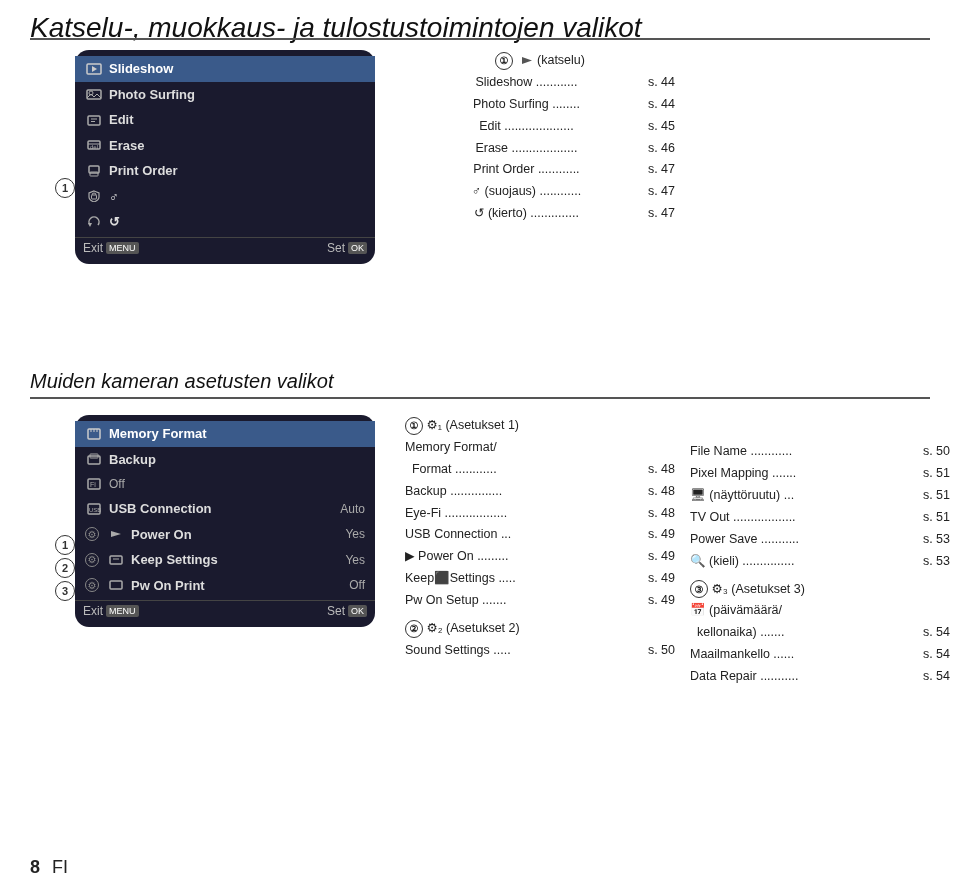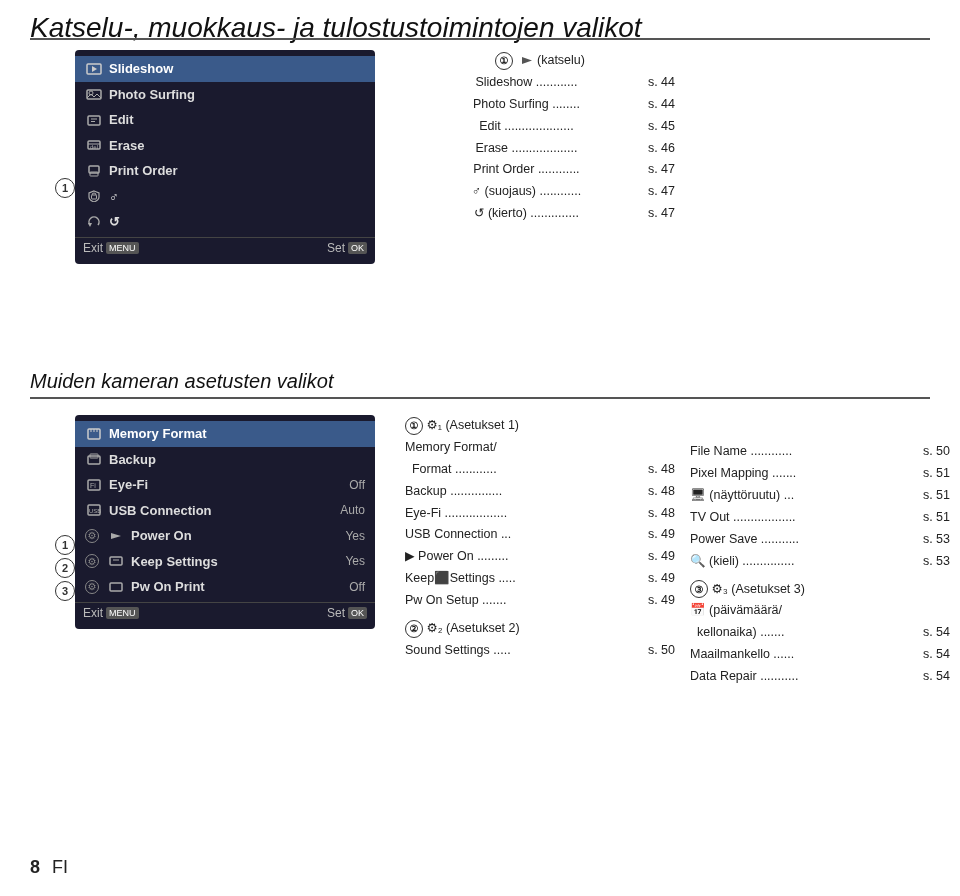--- a/index.html
+++ b/index.html
@@ -50,21 +50,21 @@
       right: 30px;
       height: 1.5px;
       background: #555;
     }
 
     
     .menu-box {
       position: absolute;
       background: #1a1a2e;
       color: #fff;
-      border-radius: 4px;
+      border-radius: 14px;
       padding: 6px 0;
       font-size: 13px;
     }
 
     .menu-box .menu-item {
       display: flex;
       align-items: center;
       padding: 3px 10px;
       gap: 6px;
       color: #ddd;
@@ -304,21 +304,20 @@
     </span>
     <span class="label">Backup</span>
   </div>
   <div class="menu-item">
     <span class="icon">
       <svg width="16" height="12" viewBox="0 0 16 12">
           <rect x="2" y="1" width="12" height="10" rx="1" fill="none" stroke="#aaa" stroke-width="1.5"></rect>
           <text x="4" y="9" font-size="7" fill="#aaa">Fi</text>
         </svg>
     </span>
-    <span class="label">Eye-Fi</span>
     <span class="value">Off</span>
   </div>
   <div class="menu-item">
     <span class="icon">
       <svg width="16" height="12" viewBox="0 0 16 12">
           <rect x="2" y="1" width="12" height="10" rx="1" fill="none" stroke="#aaa" stroke-width="1.5"></rect>
           <text x="3" y="9" font-size="6" fill="#aaa">USB</text>
         </svg>
     </span>
     <span class="label">USB Connection</span>

